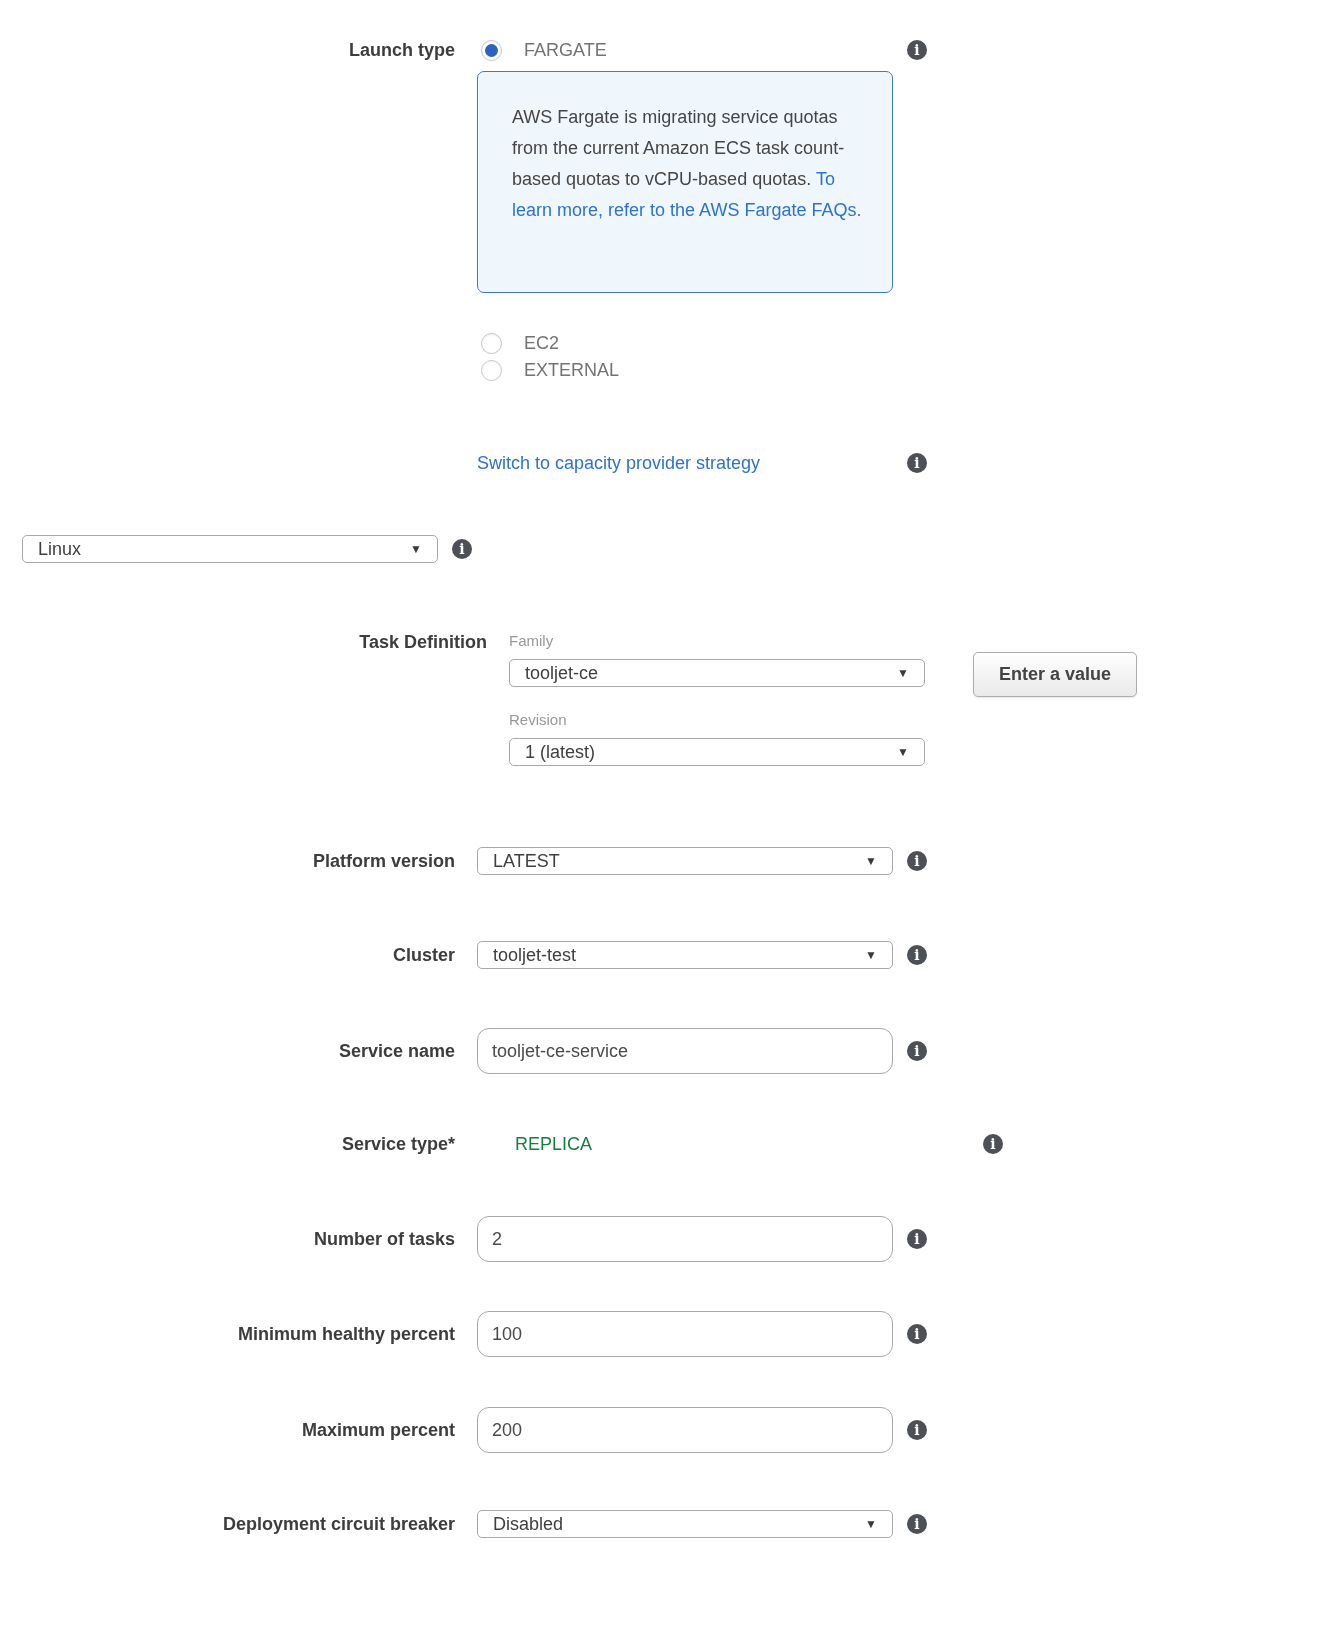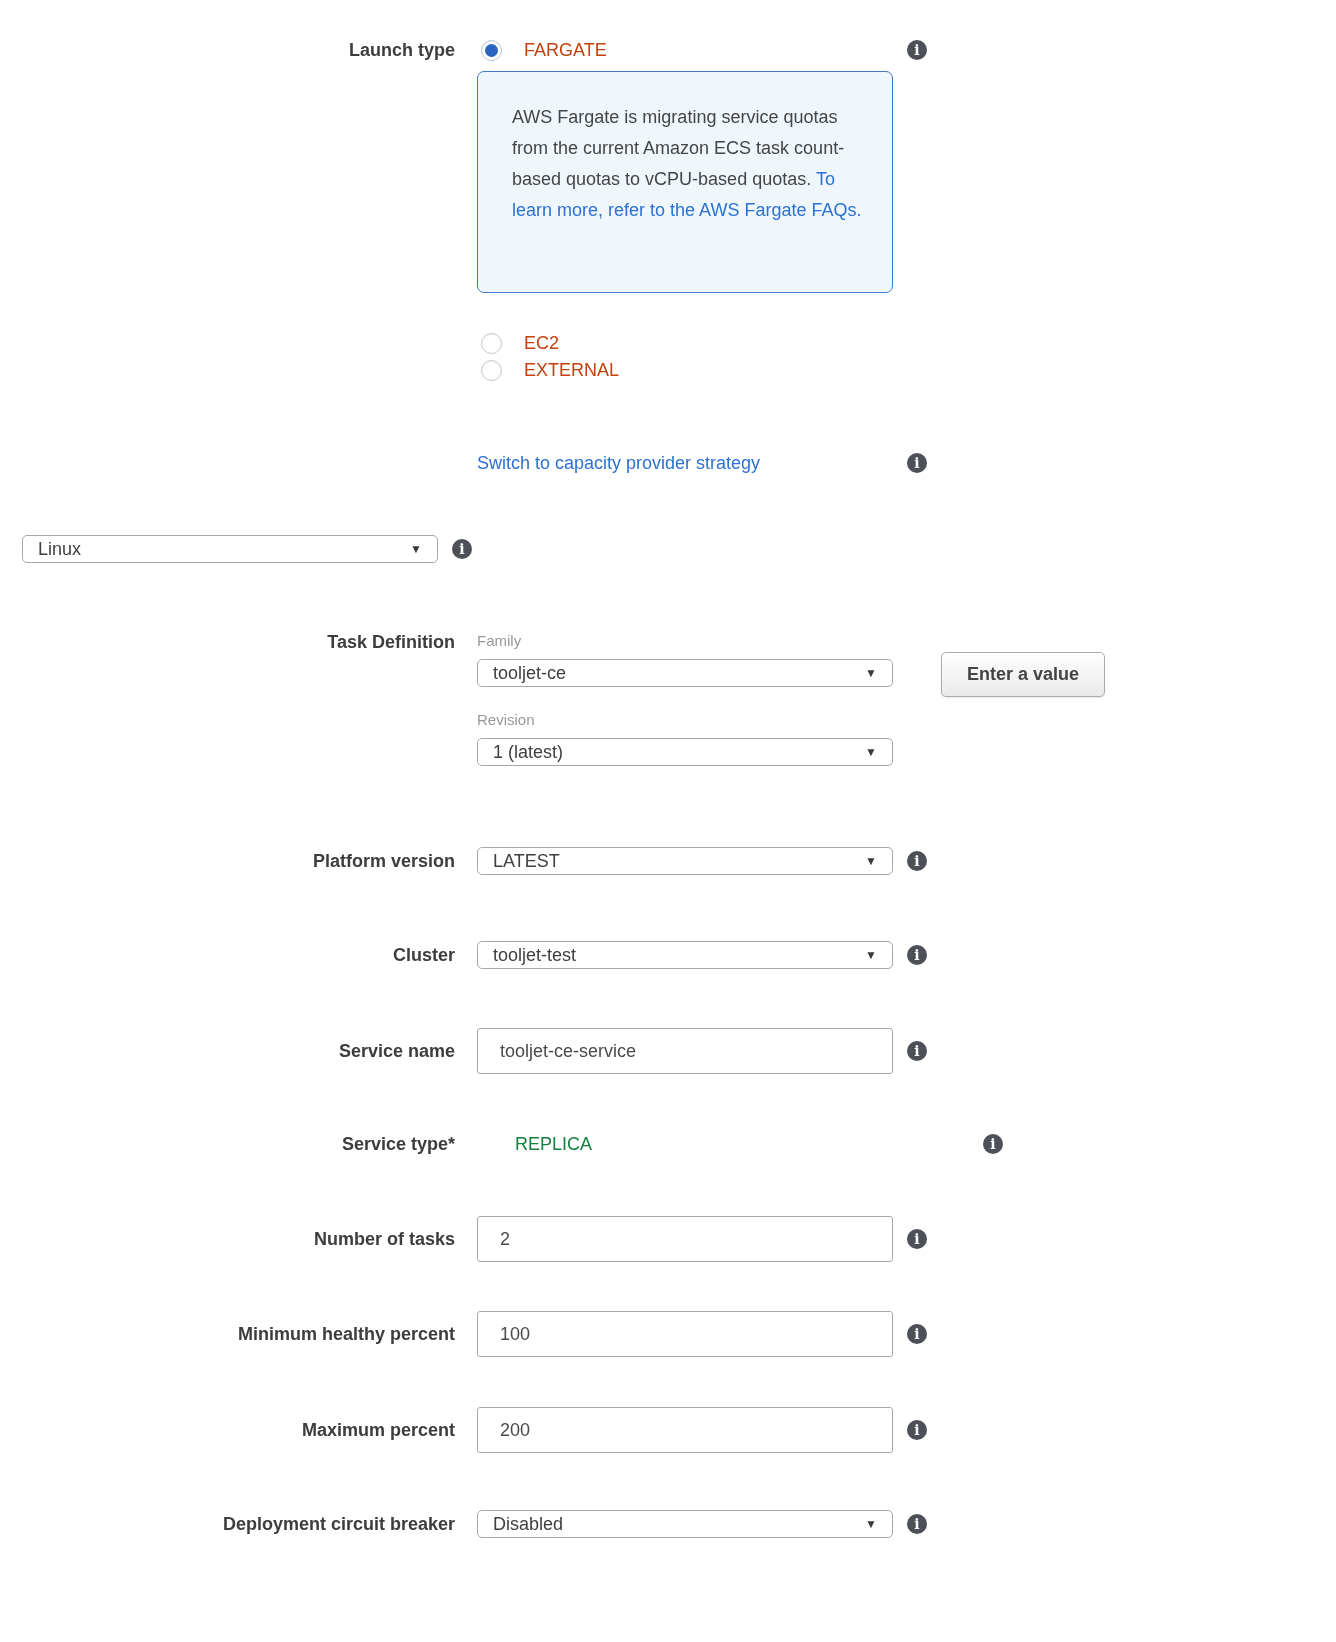--- a/index.html
+++ b/index.html
@@ -36,21 +36,21 @@
     width:21px; height:21px; border-radius:50%;
     border:1px solid #c6c6c6; background:#fff; flex:none;
     position:relative; margin-left:4px; cursor:pointer;
     box-shadow:inset 0 1px 2px rgba(0,0,0,0.06);
   }
   .radio.selected { border-color:#b9c6d8; }
   .radio.selected::after {
     content:""; position:absolute; inset:3px; border-radius:50%;
     background:#2a63c0;
   }
-  .radio-text { margin-left:22px; font-size:18px; color:#c2410c; }
+  .radio-text { margin-left:22px; font-size:18px; color:#737373; }
 
   
   .notice {
     position:absolute; left:477px; top:71px; width:416px; height:222px;
     background:#eff7fd; border:1.5px solid #3e7dbd; border-radius:7px;
     padding:30px 28px 0 34px;
     font-size:18px; line-height:31px; color:#454545;
   }
   .notice a, .link {
     color:#2d72d2; text-decoration:none; cursor:pointer;
@@ -66,42 +66,42 @@
     font-size:18px; color:#3f3f3f;
   }
   .select .arrow {
     position:absolute; right:15px; top:50%; transform:translateY(-50%);
     font-size:12px; color:#3a3a3a; line-height:1;
   }
 
   
   .textinput {
     height:46px; width:416px; background:#fff;
-    border:1px solid #a8a8a8; border-radius:3px;
-    padding:0 22px; font-size:18px; color:#4a4a4a;
+    border:1px solid #a8a8a8; border-radius:12px;
+    padding:0 14px; font-size:18px; color:#4a4a4a;
     font-family:"Liberation Sans","DejaVu Sans",sans-serif;
     outline:none;
   }
 
   .sublbl { font-size:15px; color:#999; line-height:22px; }
 
   .btn {
     height:45px; padding:0 25px;
     background:linear-gradient(#ffffff,#e9e9e9);
     border:1px solid #adadad; border-radius:5px;
     box-shadow:0 1px 2px rgba(0,0,0,0.10);
     font-size:18px; font-weight:bold; color:#444;
     font-family:"Liberation Sans","DejaVu Sans",sans-serif;
     cursor:pointer;
   }
 
   .static-value { font-size:18px; color:#15803d; }
 
   
-  .td-row { position:absolute; left:0; top:630px; width:1336px; display:flex; align-items:flex-start; }
+  .td-row { position:absolute; left:0; top:630px; width:1336px; display:flex; align-items:flex-start;padding-left:32px; }
   .td-stack { margin-left:22px; width:416px; flex:none; }
   .td-btn-cell { margin-left:48px; padding-top:22px; }
   .mt-gap { margin-top:22px; }
   .mb-sm { margin-bottom:7px; }
 </style>
 </head>
 <body>
 
 <div class="row" style="top:27px;">
   <div class="lbl">Launch type</div>

